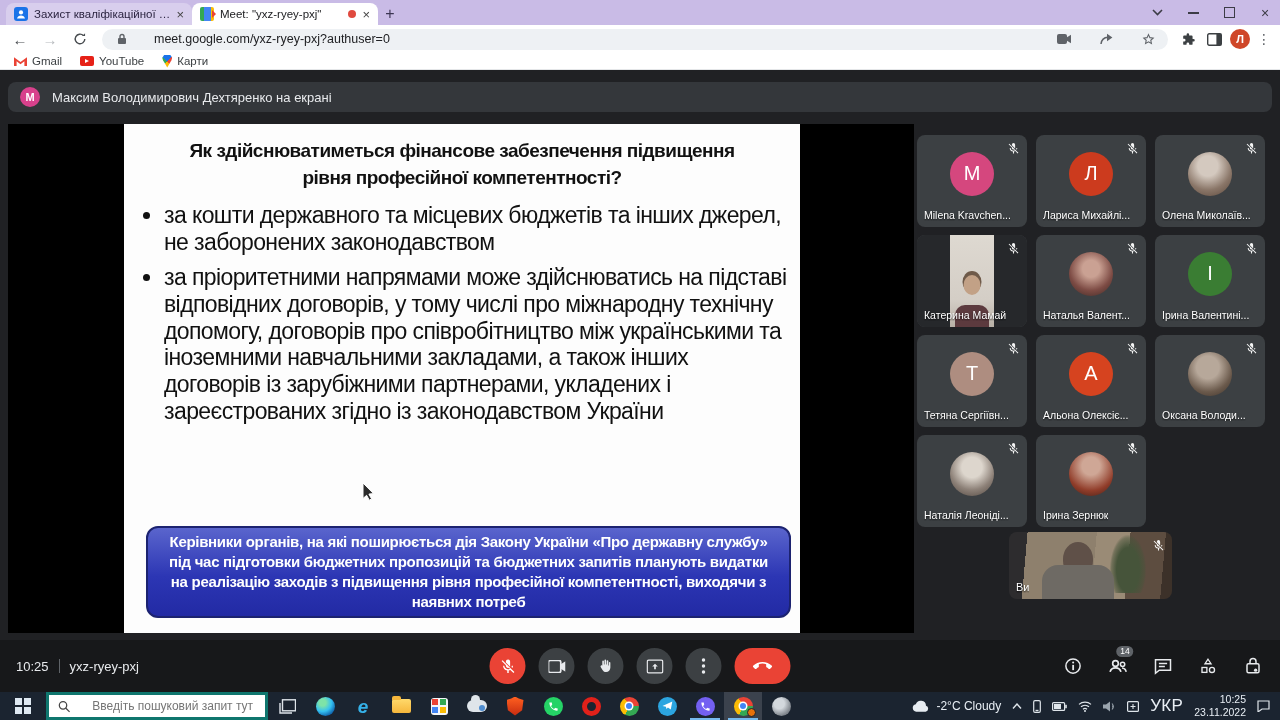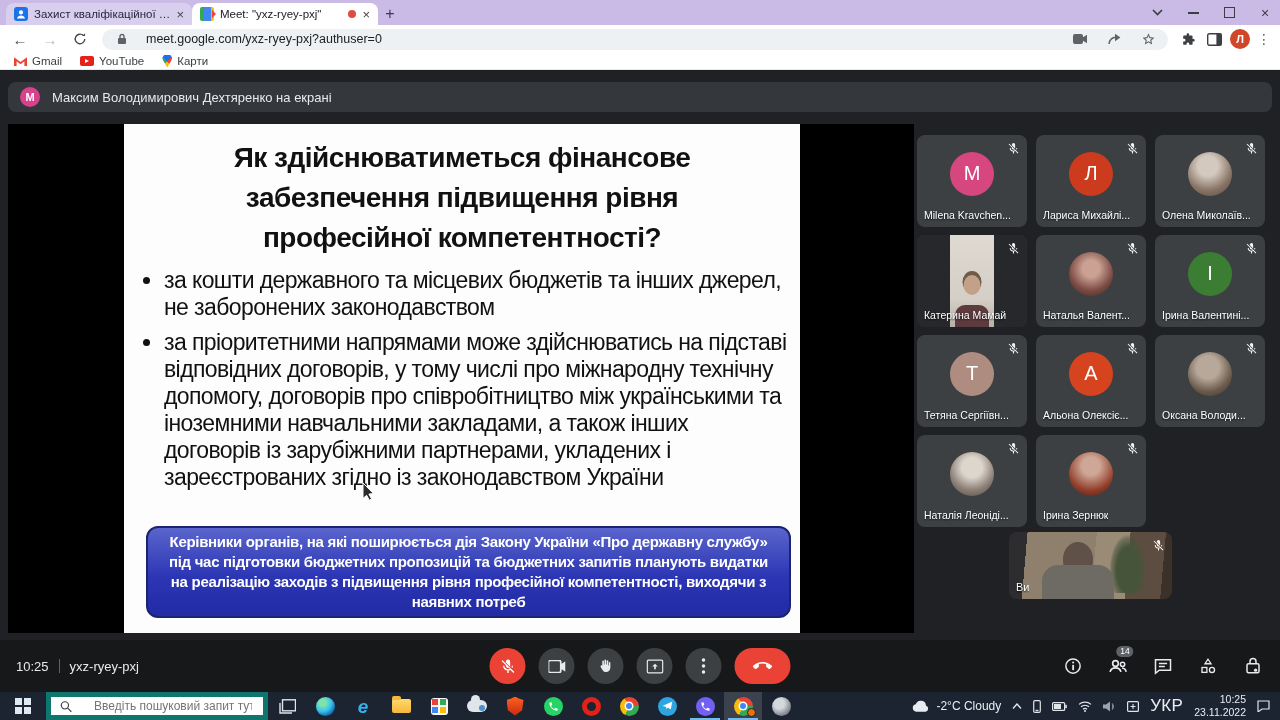--- a/index.html
+++ b/index.html
@@ -21,39 +21,39 @@
   .newtab{width:24px;height:22px;display:flex;align-items:center;justify-content:center;font-size:16px;color:#3c3552;}
   .wincontrols{position:absolute;right:8px;top:0;height:25px;display:flex;align-items:center;gap:22px;color:#3c3c46;}
   .wc{display:flex;align-items:center;justify-content:center;width:14px;height:14px;}
   .wc-min{width:11px;height:2px;background:#3c3c46;}
   .wc-max{width:9px;height:9px;border:1.5px solid #3c3c46;}
   .wc-x{font-size:14px;line-height:1;}
   
   .toolbar{position:absolute;left:0;top:25px;width:1280px;height:28px;background:#fff;display:flex;align-items:center;gap:6px;padding:0 8px;box-sizing:border-box;}
   .navbtn{width:24px;height:24px;display:flex;align-items:center;justify-content:center;font-size:15px;color:#474b4f;border-radius:50%;}
   .navbtn.disabled{color:#b6b9bd;}
-  .addr{flex:1;height:21px;background:#eef1f4;border-radius:11px;display:flex;align-items:center;gap:14px;padding:0 10px;margin:0 4px;}
+  .addr{flex:1;height:21px;background:#eef1f4;border-radius:11px;display:flex;align-items:center;gap:22px;padding:0 10px;margin:0 4px;}
   .addr-url{font-size:12.5px;color:#202124;flex:1;white-space:nowrap;overflow:hidden;}
   .tool-ic{width:20px;height:20px;display:flex;align-items:center;justify-content:center;color:#5f6368;}
   .avatar-btn{width:20px;height:20px;border-radius:50%;background:#cf4628;color:#fff;font-size:11px;font-weight:bold;display:flex;align-items:center;justify-content:center;}
   .kebab{font-size:14px;color:#5f6368;width:16px;text-align:center;}
   
   .bookmarks{position:absolute;left:0;top:53px;width:1280px;height:17px;background:#fff;border-bottom:1px solid #e4e6e8;display:flex;align-items:center;gap:18px;padding:0 14px;box-sizing:border-box;}
   .bm{display:flex;align-items:center;gap:5px;font-size:11.5px;color:#3c4043;}
   .yt{width:14px;height:10px;background:#e62117;border-radius:2px;position:relative;}
   .yt::after{content:"";position:absolute;left:5px;top:2.5px;border-left:4px solid #fff;border-top:2.5px solid transparent;border-bottom:2.5px solid transparent;}
   .maps-pin{width:10px;height:13px;background:conic-gradient(from -45deg,#1a73e8 0 25%,#ea4335 0 50%,#fbbc05 0 75%,#34a853 0);clip-path:polygon(50% 100%,8% 45%,0 25%,22% 0,78% 0,100% 25%,92% 45%);}
   
   .page{position:absolute;left:0;top:70px;width:1280px;height:622px;background:#202124;}
   .banner{position:absolute;left:8px;top:12px;width:1264px;height:30px;background:#34373b;border-radius:8px;display:flex;align-items:center;gap:12px;padding:0 12px;box-sizing:border-box;}
   .banner-av{width:20px;height:20px;border-radius:50%;background:#d8418c;color:#fff;font-size:11px;font-weight:bold;display:flex;align-items:center;justify-content:center;}
   .banner-text{color:#e8eaed;font-size:13px;}
   .screenshare{position:absolute;left:8px;top:54px;width:906px;height:509px;background:#000;}
   .slide{position:absolute;left:116px;top:0;width:676px;height:509px;background:#fdfdfd;color:#111;}
-  .slide-title{margin:14px 42px 4px;text-align:center;font-size:28px;font-weight:bold;line-height:1.42;letter-spacing:-.5px;}
+  .slide-title{margin:14px 42px 4px;text-align:center;font-size:19px;font-weight:bold;line-height:1.42;letter-spacing:-.5px;}
   .slide ul{margin:10px 10px 0 18px;padding:0 0 0 22px;}
   .slide li{font-size:23px;line-height:1.17;margin-bottom:8px;letter-spacing:-.6px;}
   .callout{position:absolute;left:22px;top:402px;width:645px;height:92px;border-radius:12px;border:2px solid #1c2370;background:linear-gradient(#5a65cd 0%,#2c36b4 55%,#222aa4 100%);color:#fff;font-size:15px;font-weight:bold;text-align:center;line-height:1.32;display:flex;align-items:center;justify-content:center;padding:4px 12px;box-sizing:border-box;letter-spacing:-.3px;}
   .cursor{position:absolute;left:362px;top:412px;z-index:5;}
   
   .tiles{position:absolute;left:917px;top:65px;width:348px;display:grid;grid-template-columns:repeat(3,110px);grid-auto-rows:92px;gap:8px 9px;}
   .tile{position:relative;background:#3c4043;border-radius:8px;overflow:hidden;}
   .tile.speaking{outline:3px solid #9dc0f5;outline-offset:-1px;}
   .pname{position:absolute;left:7px;bottom:6px;font-size:10.5px;color:#fff;text-shadow:0 1px 2px rgba(0,0,0,.8);white-space:nowrap;max-width:96px;overflow:hidden;}
   .micoff{position:absolute;top:6px;right:7px;opacity:.95;}
@@ -88,21 +88,21 @@
   .cbtn.red{background:#ea4335;}
   .cbtn.hang{width:56px;border-radius:18px;}
   .mb-right{position:absolute;right:16px;display:flex;align-items:center;gap:23px;}
   .ricon{position:relative;width:22px;height:22px;display:flex;align-items:center;justify-content:center;color:#e8eaed;}
   .badge{position:absolute;top:-9px;left:50%;transform:translateX(-10%);background:#5f6368;color:#fff;font-size:8.5px;border-radius:8px;padding:1px 4px;line-height:1.1;}
   
   .taskbar{position:absolute;left:0;top:692px;width:1280px;height:28px;background:#1b2430;display:flex;align-items:stretch;color:#e8eef4;}
   .startbtn{width:46px;display:flex;align-items:center;justify-content:center;}
   .winlogo{display:grid;grid-template-columns:7px 7px;grid-auto-rows:7px;gap:1.5px;}
   .winlogo i{background:#dfe9f2;display:block;}
-  .searchbox{width:222px;background:#fff;border:5px solid #0f766e;display:flex;align-items:center;gap:20px;padding:0 9px;box-sizing:border-box;}
+  .searchbox{width:222px;background:#fff;border:3px solid #0f766e;display:flex;align-items:center;gap:20px;padding:0 9px;box-sizing:border-box;}
   .searchbox input{border:none;outline:none;font-size:12px;width:170px;color:#202124;font-family:inherit;background:transparent;}
   .tb-ic{width:38px;display:flex;align-items:center;justify-content:center;position:relative;}
   .glyph{width:19px;height:19px;border-radius:50%;}
   .edge{background:radial-gradient(circle at 35% 30%,#7ee3a8 0 18%,#35c1f1 48%,#0c59a4 80%);}
   .ie{color:#35b1e8;font-size:19px;font-weight:bold;font-style:italic;line-height:1;width:auto;height:auto;border-radius:0;}
   .folder{width:19px;height:14px;background:linear-gradient(#ffd96b,#f6b73c);border-radius:2px;position:relative;}
   .folder::before{content:"";position:absolute;left:0;top:-3px;width:9px;height:4px;background:#f6b73c;border-radius:2px 2px 0 0;}
   .storeic{width:17px;height:17px;background:#f4f6f8;border-radius:3px;display:grid;grid-template-columns:6px 6px;grid-auto-rows:6px;gap:1.5px;align-content:center;justify-content:center;border-radius:3px;}
   .storeic i{display:block;}
   .cloudic{width:20px;height:12px;background:#dfe5ea;border-radius:8px;position:relative;}

